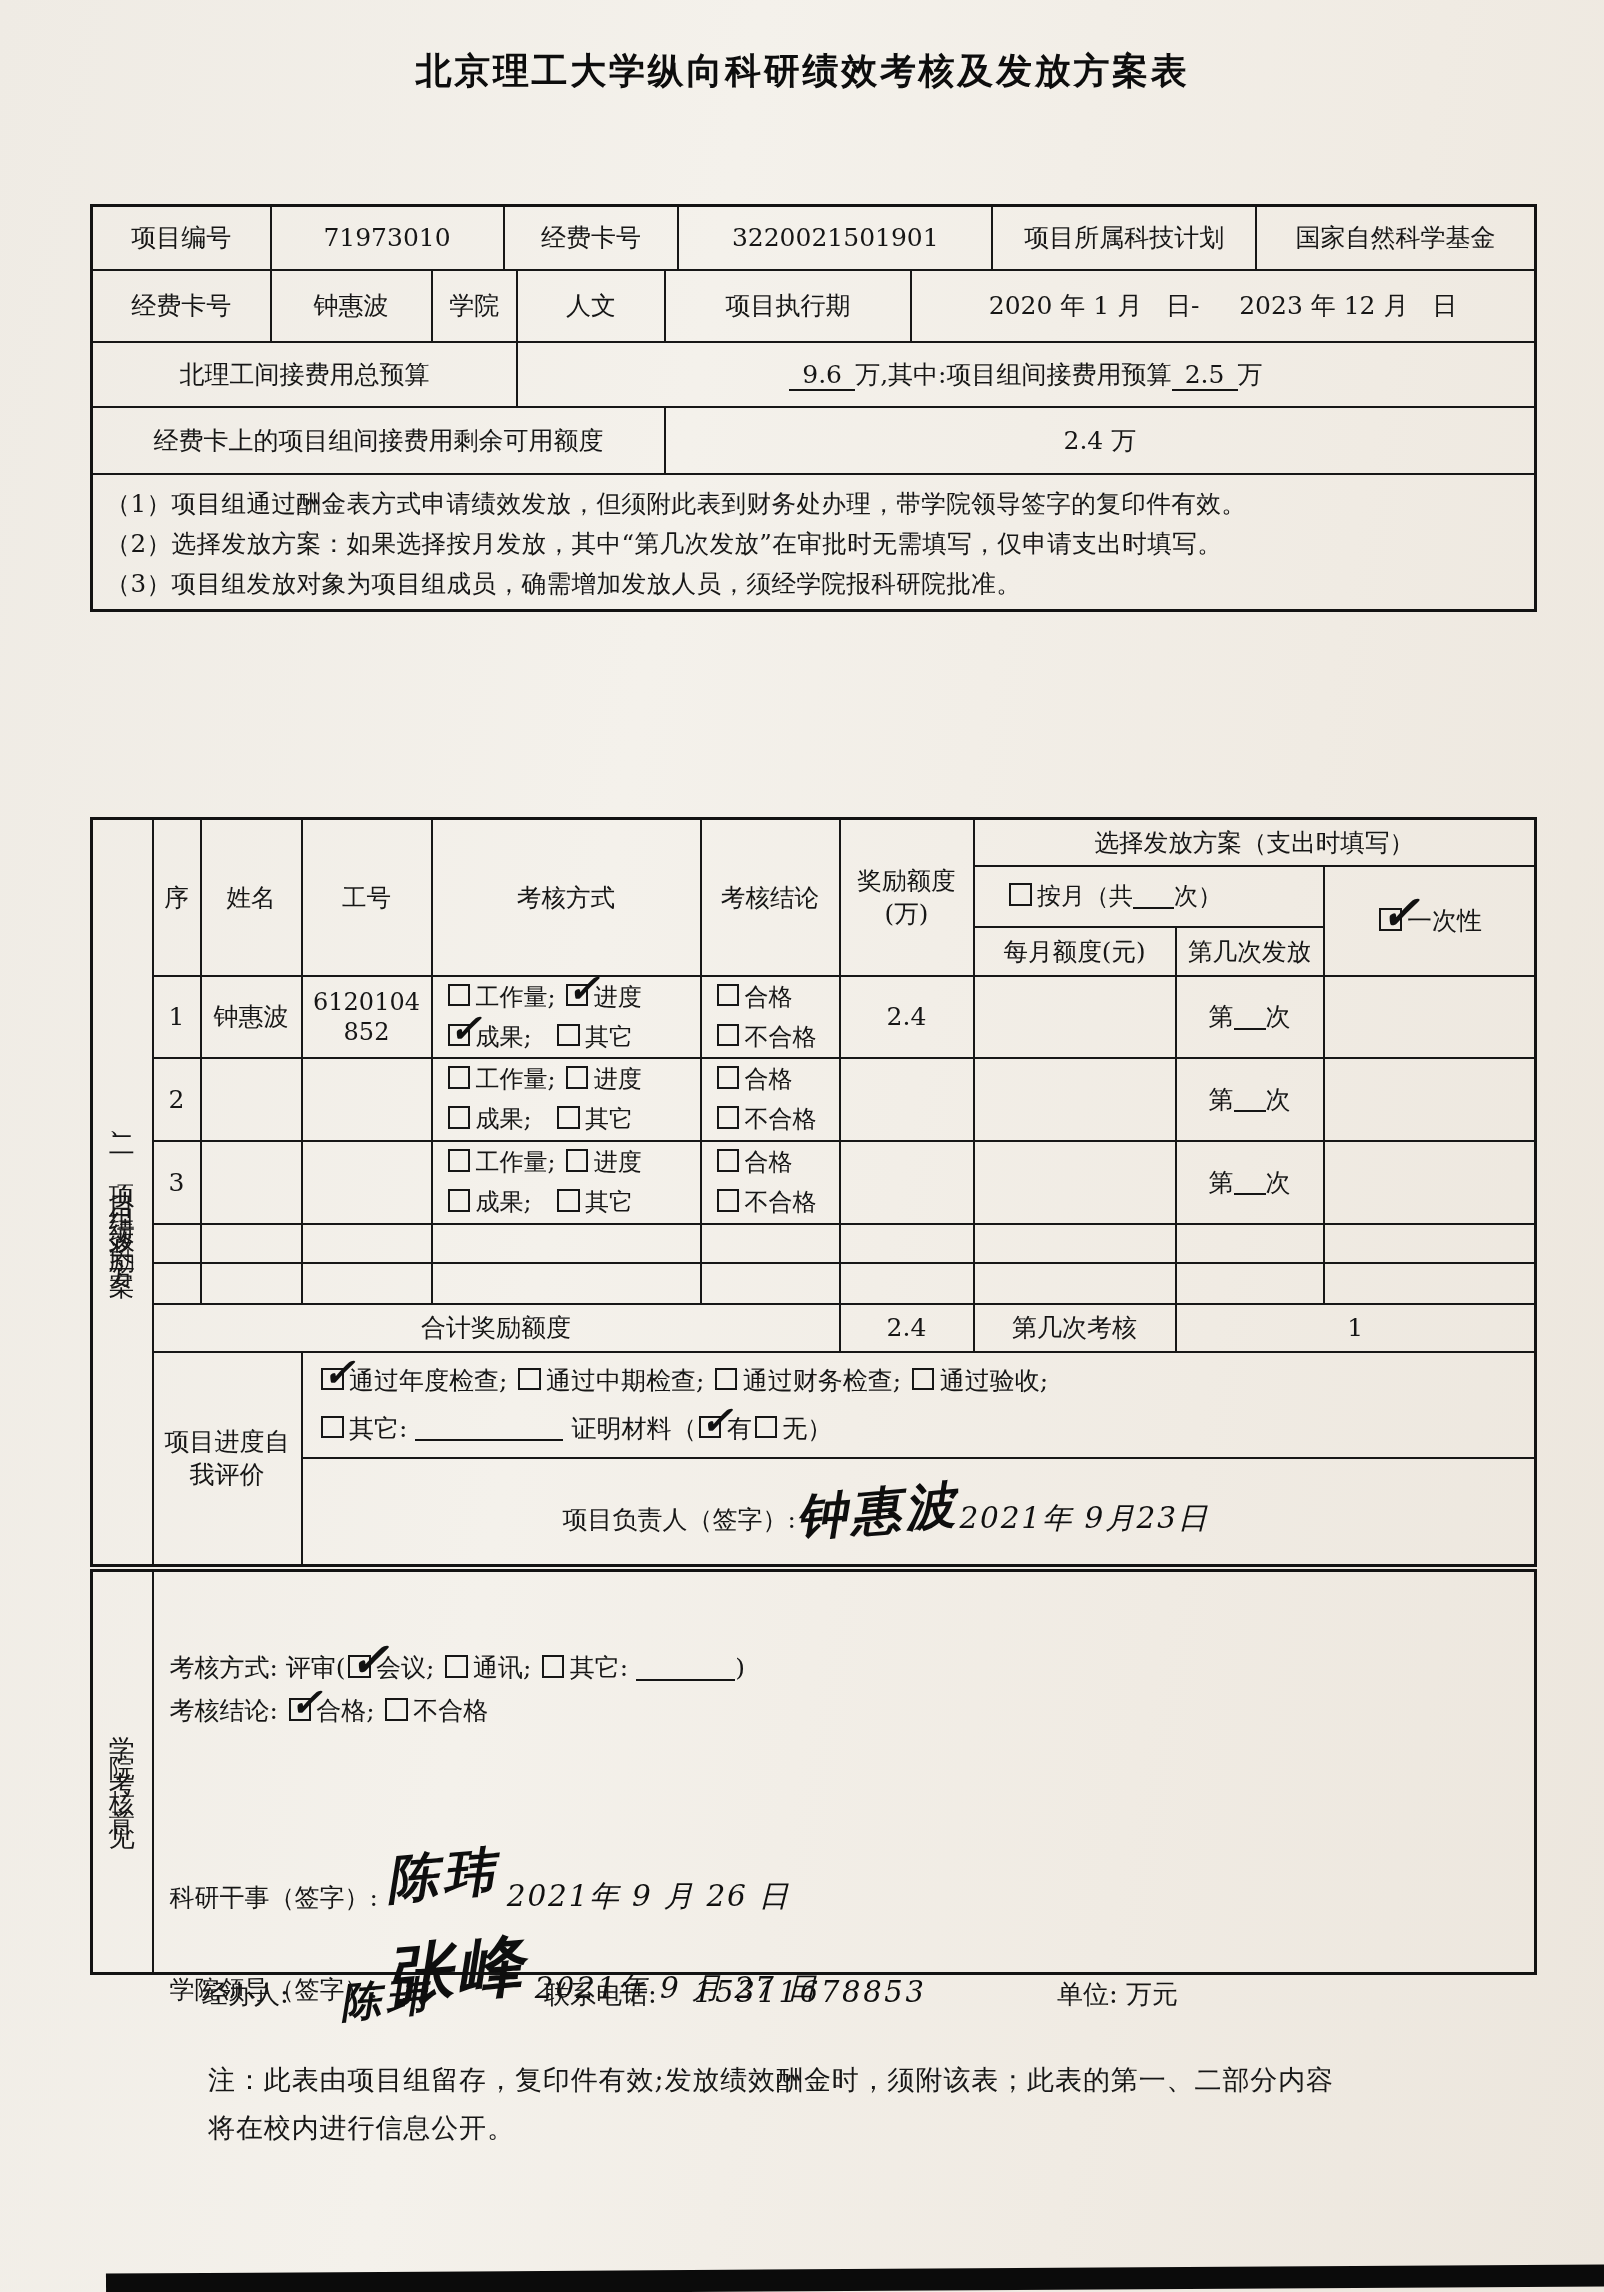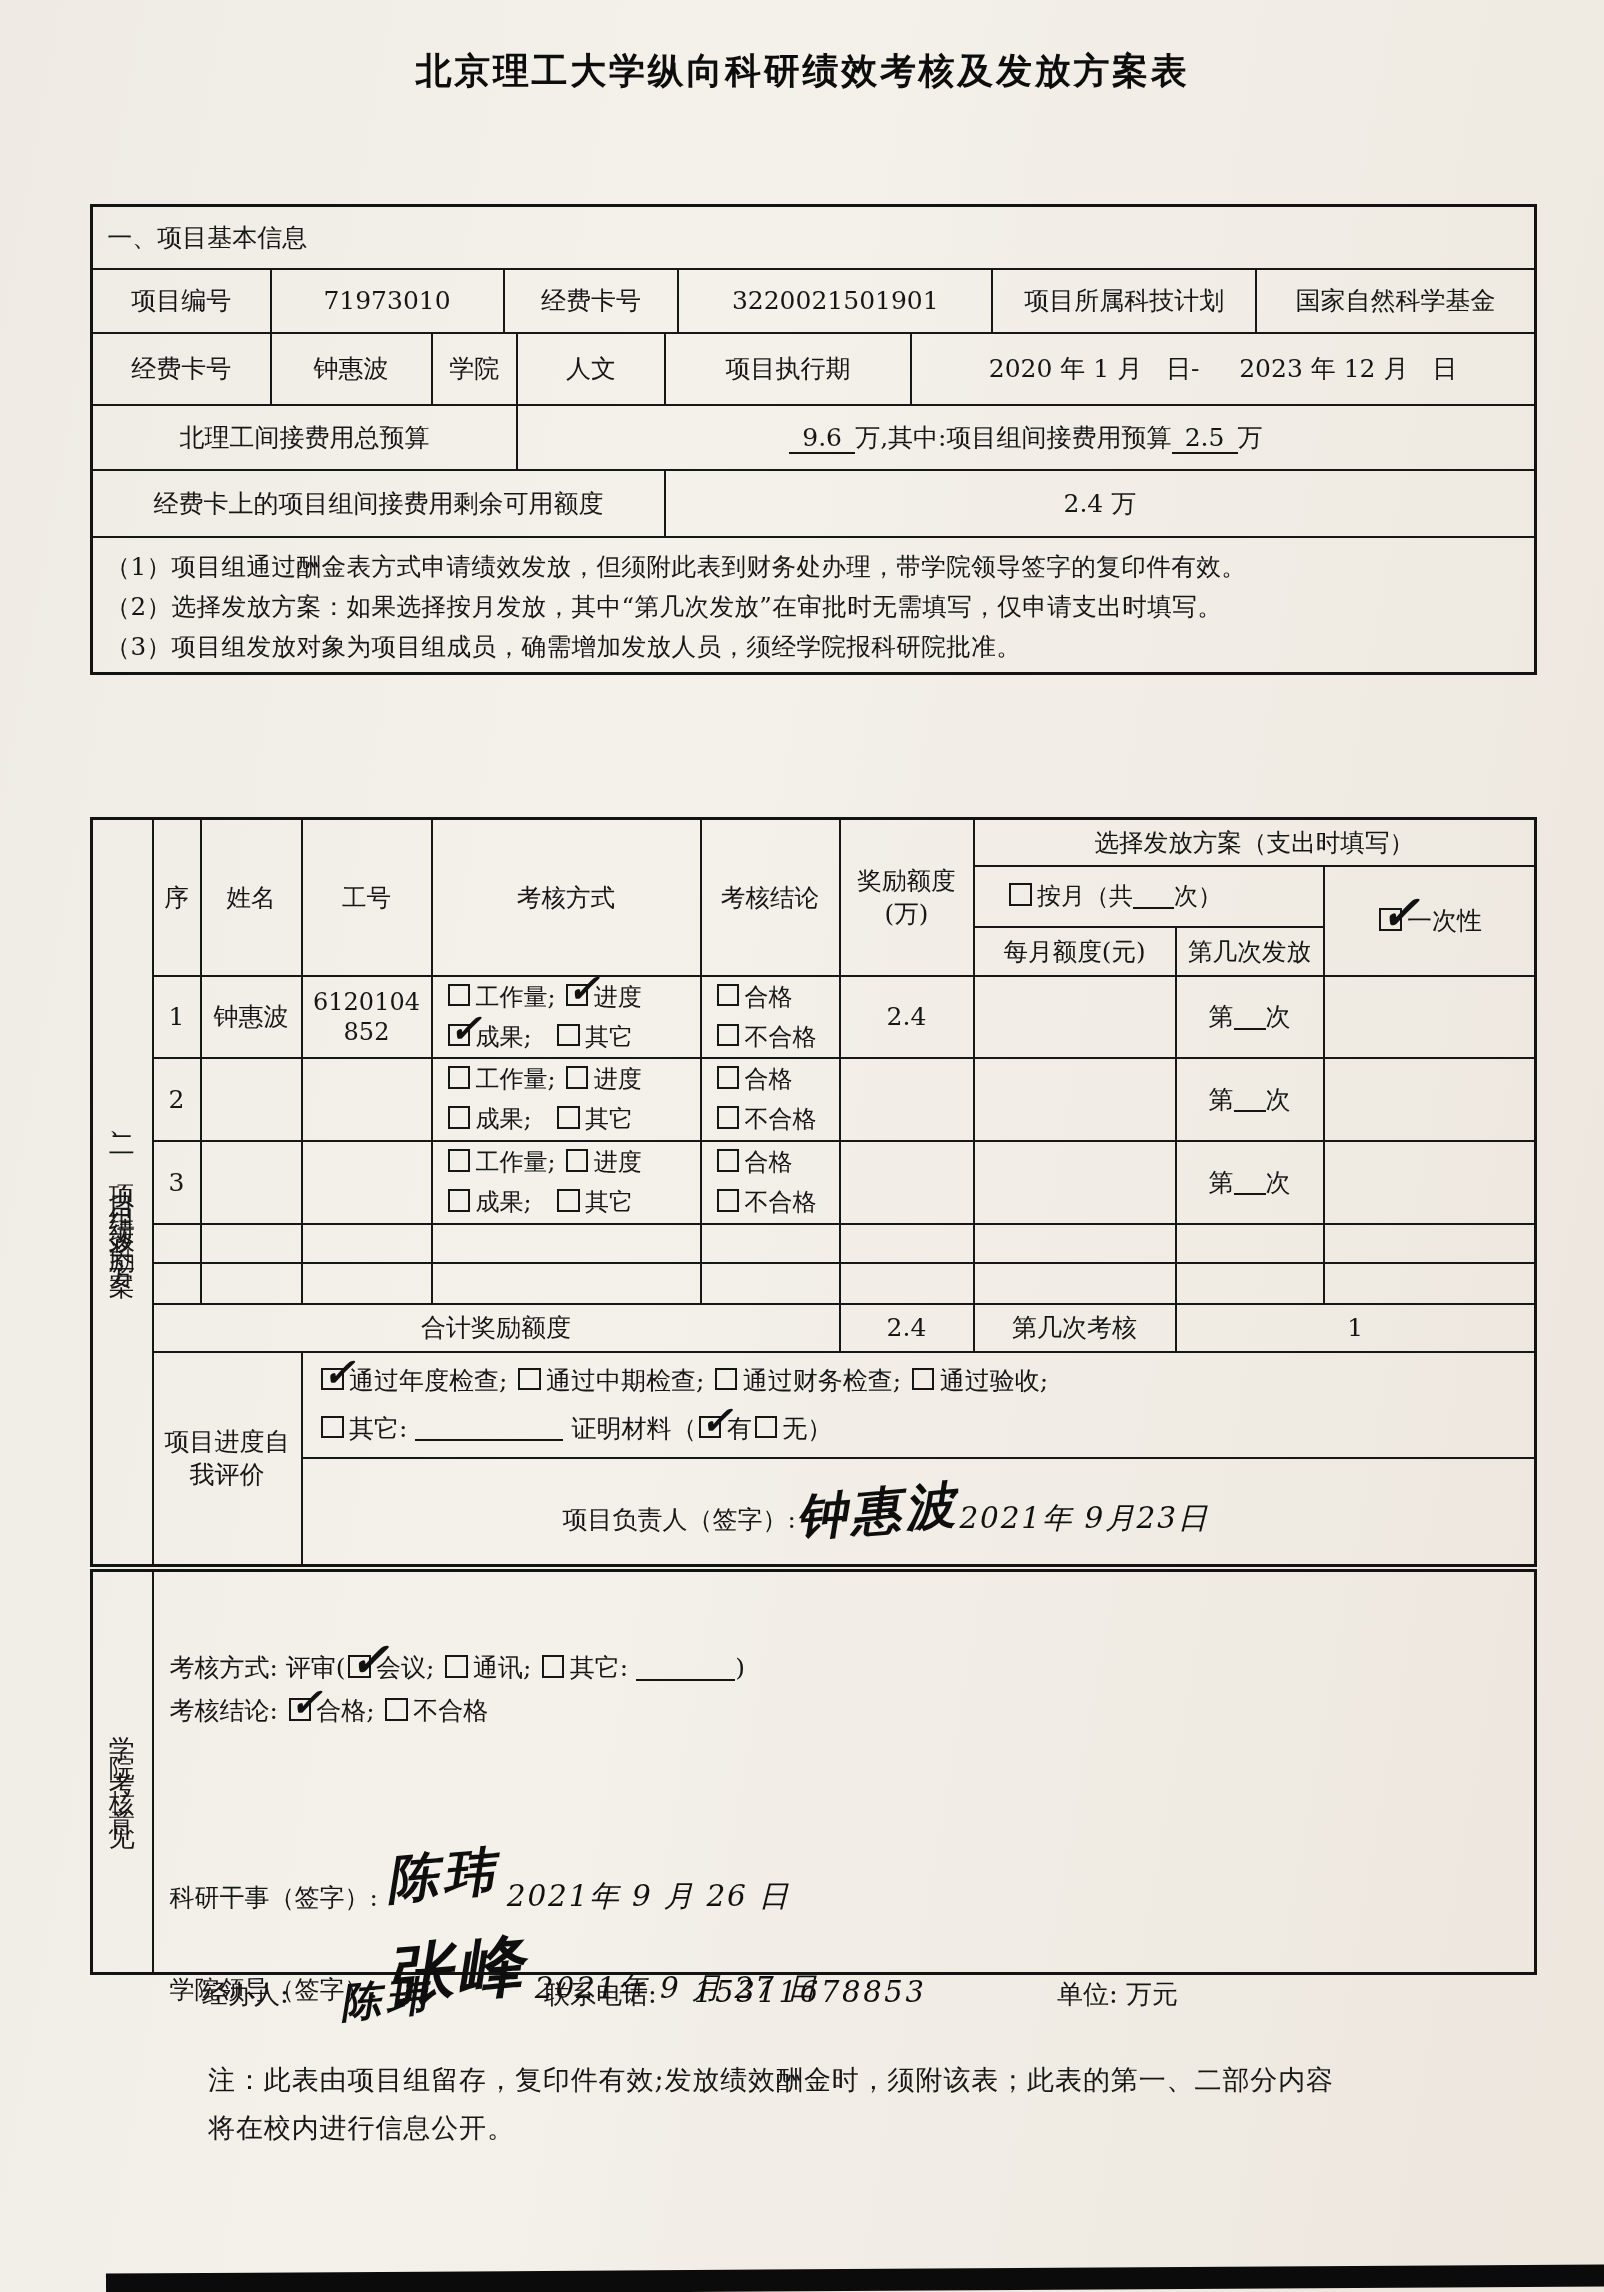--- a/index.html
+++ b/index.html
@@ -82,23 +82,20 @@
         <col style="width:72px">
         <col style="width:13.4px">
         <col style="width:148px">
       <col style="width:13.4px">
         <col style="width:233px">
         <col style="width:81px">
         <col style="width:264px">
         <col style="width:279px">
     </colgroup>
     <tbody>
-        <tr style="height:63px">
-      <td colspan="10" class="lft">一、项目基本信息</td>
-    </tr>
     <tr style="height:64px">
       <td>项目编号</td>
       <td colspan="2">71973010</td>
       <td colspan="3">经费卡号</td>
       <td colspan="2">3220021501901</td>
       <td>项目所属科技计划</td>
       <td>国家自然科学基金</td>
     </tr>
     <tr style="height:72px">
       <td>经费卡号</td>

